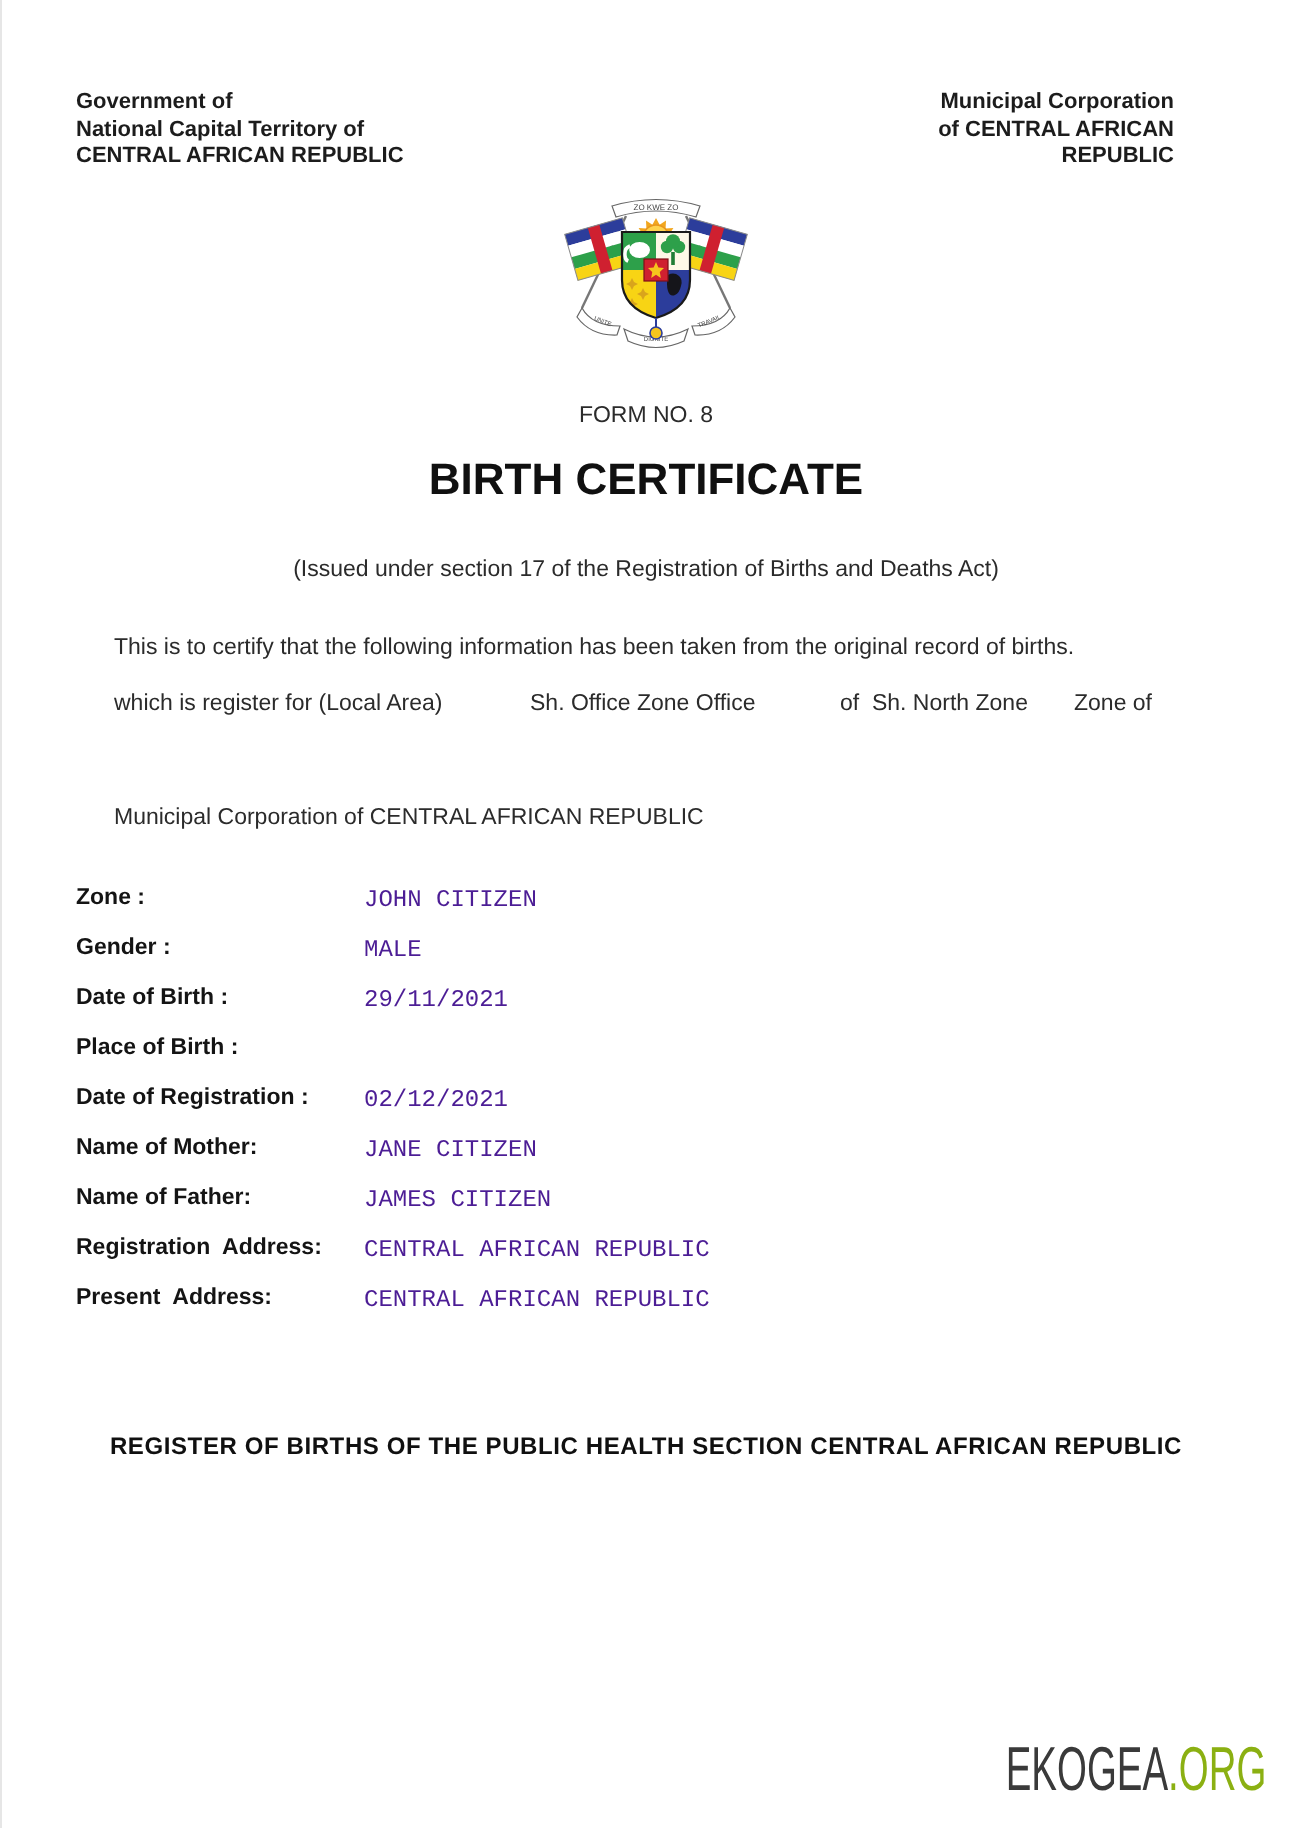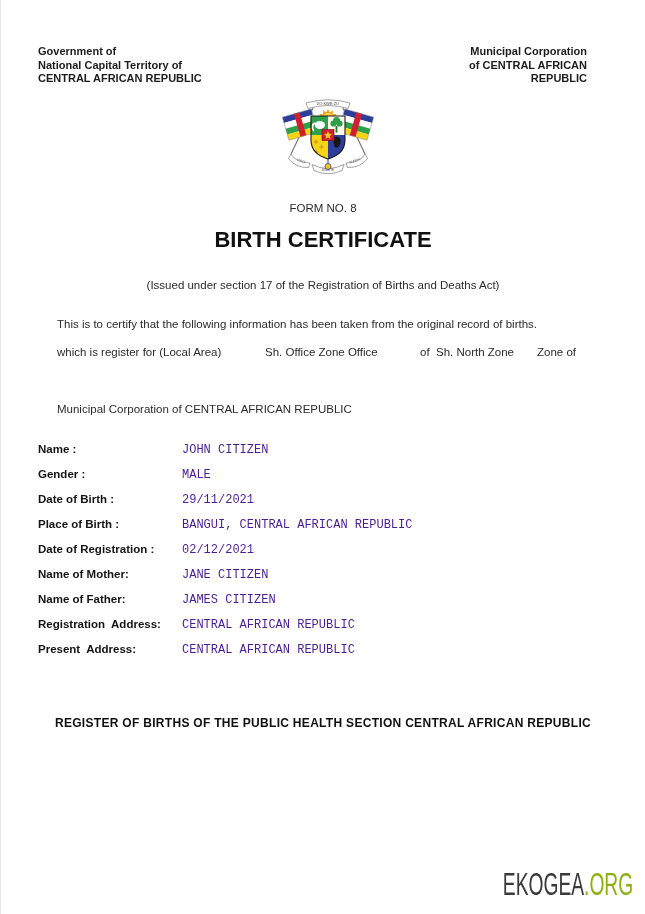--- a/index.html
+++ b/index.html
@@ -156,34 +156,33 @@
     <span class="rl1">which is register for (Local Area)</span>
     <span class="rl2">Sh. Office Zone Office</span>
     <span class="rl3">of  Sh. North Zone</span>
     <span class="rl4">Zone of</span>
   </div>
 
   <div class="para municipal">Municipal Corporation of CENTRAL AFRICAN REPUBLIC</div>
 
   <div class="fields">
     <div class="frow">
-      <span class="flbl">Name :</span>
+      <span class="flbl">Zone :</span>
       <span class="fval">JOHN CITIZEN</span>
     </div>
     <div class="frow">
       <span class="flbl">Gender :</span>
       <span class="fval">MALE</span>
     </div>
     <div class="frow">
       <span class="flbl">Date of Birth :</span>
       <span class="fval">29/11/2021</span>
     </div>
     <div class="frow">
       <span class="flbl">Place of Birth :</span>
-      <span class="fval">BANGUI, CENTRAL AFRICAN REPUBLIC</span>
     </div>
     <div class="frow">
       <span class="flbl">Date of Registration :</span>
       <span class="fval">02/12/2021</span>
     </div>
     <div class="frow">
       <span class="flbl">Name of Mother:</span>
       <span class="fval">JANE CITIZEN</span>
     </div>
     <div class="frow">

